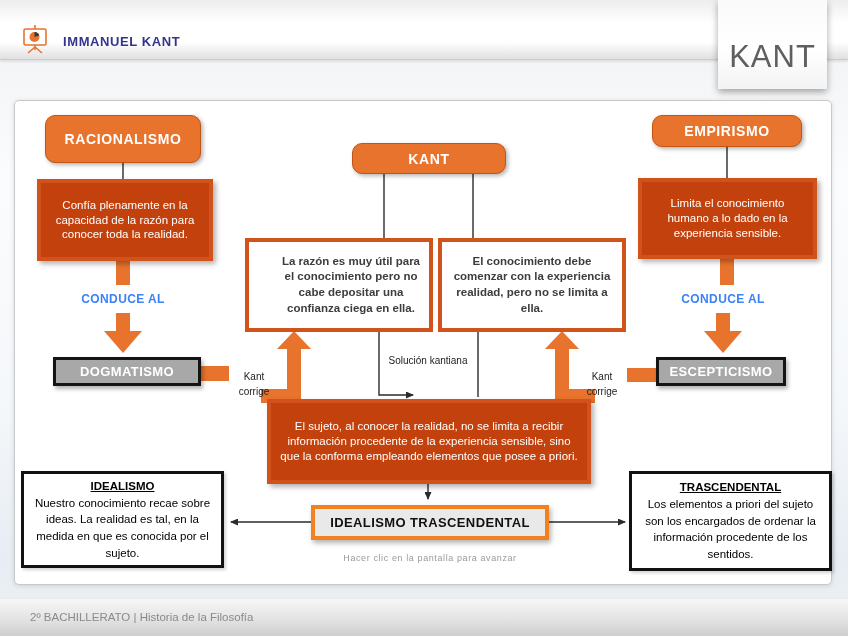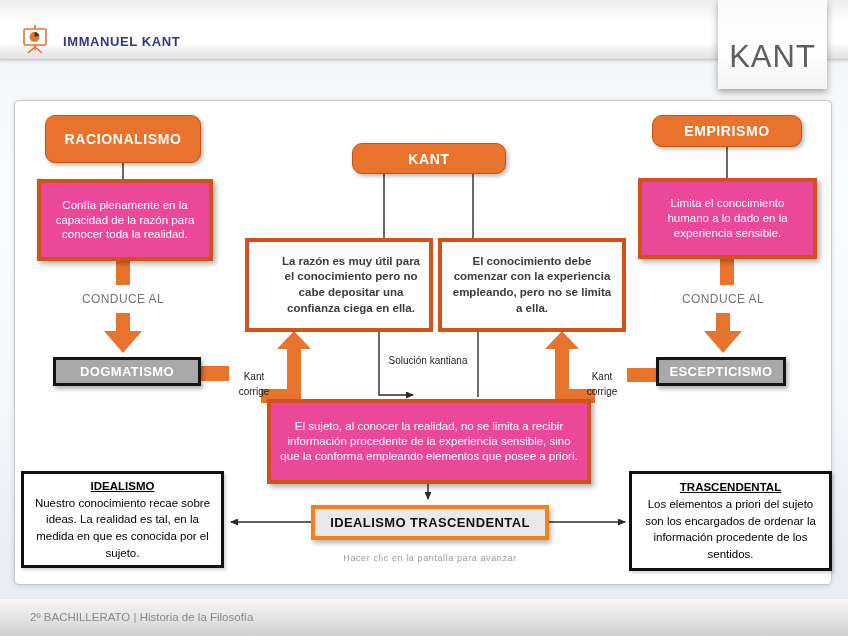--- a/index.html
+++ b/index.html
@@ -27,35 +27,35 @@
   
   .slide { position:absolute; left:14px; top:100px; width:818px; height:485px;
     background:#ffffff; border:1px solid #c9c9c9; border-radius:5px;
     box-shadow:0 1px 5px rgba(0,0,0,.12); }
   .abs { position:absolute; }
   .ctr { display:flex; align-items:center; justify-content:center; text-align:center; }
 
   .pill { background:#E8732C; border:1px solid #c05515; border-radius:10px;
     color:#fff; font-weight:bold; font-size:14px; letter-spacing:.6px;
     box-shadow:2px 2px 4px rgba(0,0,0,.3); }
-  .darkbox { background:#ec4899; border:4px solid #D2521C; color:#fff;
+  .darkbox { background:#c2410c; border:4px solid #D2521C; color:#fff;
     font-size:11.5px; line-height:1.3; box-shadow:3px 3px 5px rgba(0,0,0,.3); padding:4px 8px; }
   .whitebox { background:#fff; border:4px solid #D2521C; color:#3d3d3d;
     font-weight:bold; font-size:11.5px; line-height:1.35; padding:4px 8px; }
   .graybox { background:#A8A8A8; border:3px solid #141414; color:#fff;
     font-weight:bold; font-size:13px; letter-spacing:.4px;
     box-shadow:2px 3px 4px rgba(0,0,0,.3); }
   .outlinebox { background:#fff; border:3px solid #111; color:#000;
     font-size:11.5px; line-height:1.45; padding:6px 8px;
     box-shadow:2px 2px 3px rgba(0,0,0,.18); }
   .outlinebox .bx-title { font-weight:bold; text-decoration:underline; display:block; }
   .itbox { background:#E9E9E9; border:4px solid #F28220; color:#111;
     font-weight:bold; font-size:13px; letter-spacing:.4px;
     box-shadow:2px 3px 5px rgba(0,0,0,.3); }
-  .conduce { font-weight:normal; font-size:12px; color:#737373; letter-spacing:.4px; }
+  .conduce { font-weight:bold; font-size:12px; color:#3b82f6; letter-spacing:.4px; }
   .small-note { font-size:10px; font-weight:400; color:#1c1c1c; line-height:1.5;margin-top:16px; }
   .hint { font-size:9px; color:#9a9a9a; letter-spacing:.6px; }
 
   
   .footer-bar { position:absolute; left:0; top:598px; width:848px; height:38px;
     background:linear-gradient(180deg,#f7f7f7 0%,#e3e3e3 55%,#cecece 100%);
     border-top:1px solid #e9e9e9; }
   .footer-text { position:absolute; left:30px; top:12px; font-size:11.5px; color:#8a8a8a; }
 
   svg.connect { position:absolute; left:0; top:0; width:818px; height:485px; pointer-events:none; }
@@ -130,21 +130,21 @@
       <span>Confía plenamente en la capacidad de la razón para conocer toda la realidad.</span>
     </div>
     <div class="abs ctr darkbox" style="left:623px;top:77px;width:179px;height:81px;">
       <span>Limita el conocimiento humano a lo dado en la experiencia sensible.</span>
     </div>
 
     <div class="abs ctr whitebox" style="left:230px;top:137px;width:188px;height:94px;padding-left:32px;">
       <span>La razón es muy útil para el conocimiento pero no cabe depositar una confianza ciega en ella.</span>
     </div>
     <div class="abs ctr whitebox" style="left:423px;top:137px;width:188px;height:94px;">
-      <span>El conocimiento debe comenzar con la experiencia empleando, pero no se limita a ella.</span>
+      <span>El conocimiento debe comenzar con la experiencia realidad, pero no se limita a ella.</span>
     </div>
 
     <div class="abs ctr conduce" style="left:48px;top:191px;width:120px;">CONDUCE AL</div>
     <div class="abs ctr conduce" style="left:648px;top:191px;width:120px;">CONDUCE AL</div>
 
     <div class="abs ctr graybox" style="left:38px;top:256px;width:148px;height:29px;">
       <span>DOGMATISMO</span>
     </div>
     <div class="abs ctr graybox" style="left:641px;top:256px;width:130px;height:29px;">
       <span>ESCEPTICISMO</span>

